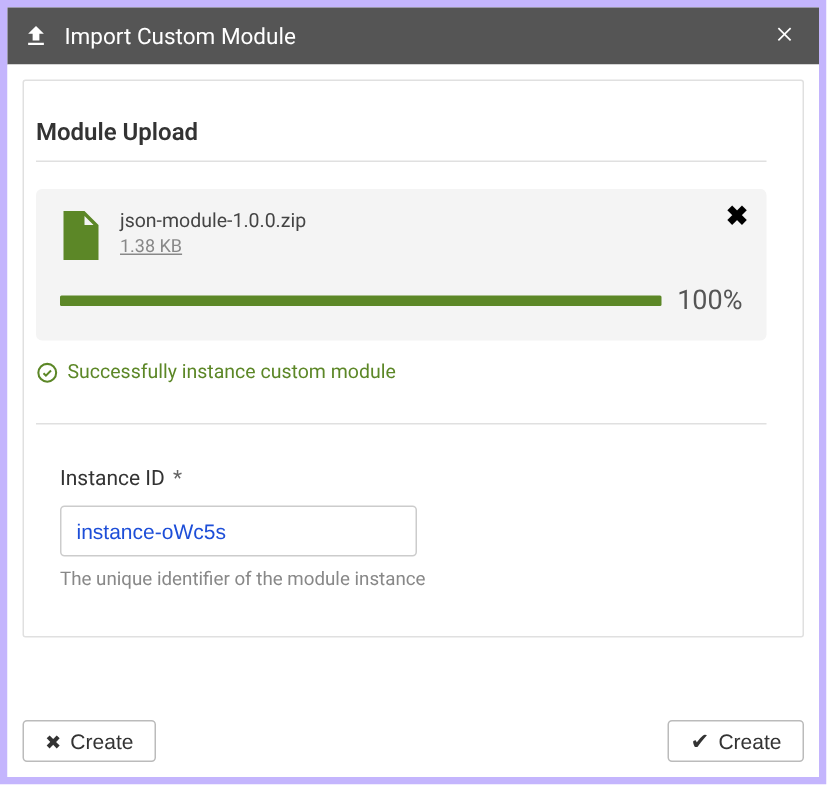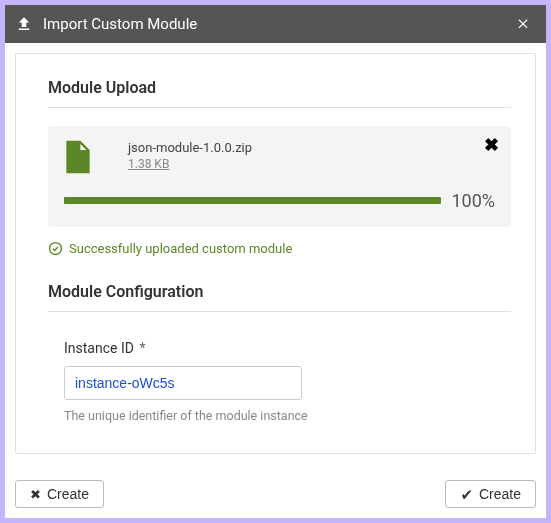--- a/index.html
+++ b/index.html
@@ -40,21 +40,21 @@
     }
     .content-wrap {
       flex: 1;
       padding: 10px;
       background: #fff;
       overflow: auto;
     }
     .panel {
       border: 1px solid #e0e0e0;
       border-radius: 2px;
-      padding: 24px 24px 30px 32px;
+      padding: 24px 24px 30px 8px;
     }
     .section-title {
       font-size: 16px;
       font-weight: 600;
       color: #333;
       padding-bottom: 8px;
     }
     .section-rule {
       border: none;
       border-top: 1px solid #e0e0e0;
@@ -67,21 +67,21 @@
       padding: 14px 16px 16px 16px;
       position: relative;
     }
     .upload-row {
       display: flex;
       align-items: flex-start;
       gap: 12px;
     }
     .file-icon { color: #5c8727; }
     .file-icon svg { display: block; }
-    .file-meta { flex: 1; margin-left: 24px; }
+    .file-meta { flex: 1; }
     .file-name {
       font-size: 13px;
       color: #444;
     }
     .file-size {
       font-size: 12px;
       color: #888;
       margin-top: 2px;
       text-decoration: underline;
     }
@@ -215,26 +215,25 @@
           </div>
         </div>
 
         <div class="status-row">
           <span>
             <svg width="15" height="15" viewBox="0 0 24 24" fill="none" stroke="#5c8727" stroke-width="2.2">
               <circle cx="12" cy="12" r="9.5"></circle>
               <path d="M8 12.5l2.6 2.6L16 9.7"></path>
             </svg>
           </span>
-          <span>Successfully uploaded custom module</span>
+          <span>Successfully instance custom module</span>
         </div>
       </div>
 
       <div class="config-section">
-        <div class="section-title">Module Configuration</div>
         <hr class="section-rule">
 
         <div class="field-group">
           <label class="field-label">
             <span>Instance ID</span>
             <span class="req">*</span>
           </label>
           <input type="text" class="text-input" value="instance-oWc5s" style="">
           <div class="help-text">The unique identifier of the module instance</div>
         </div>

